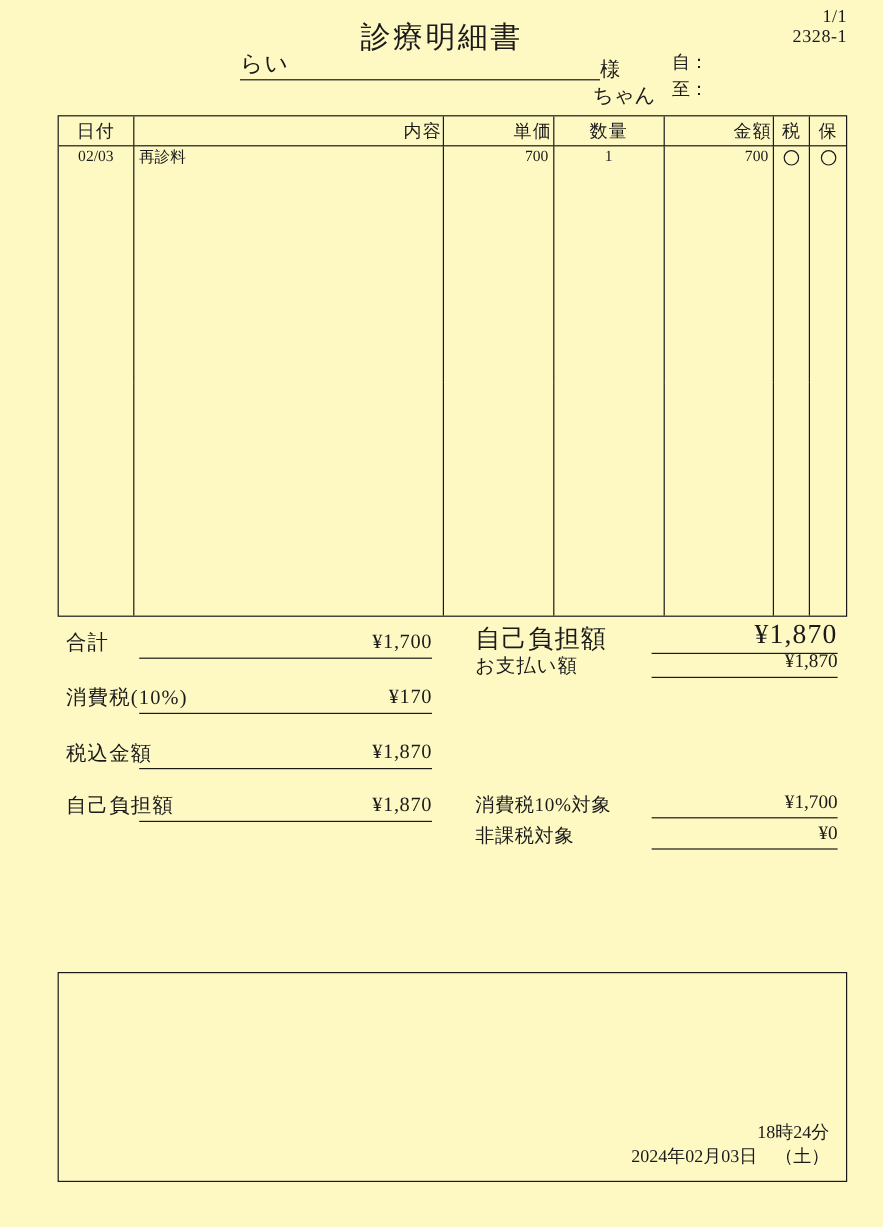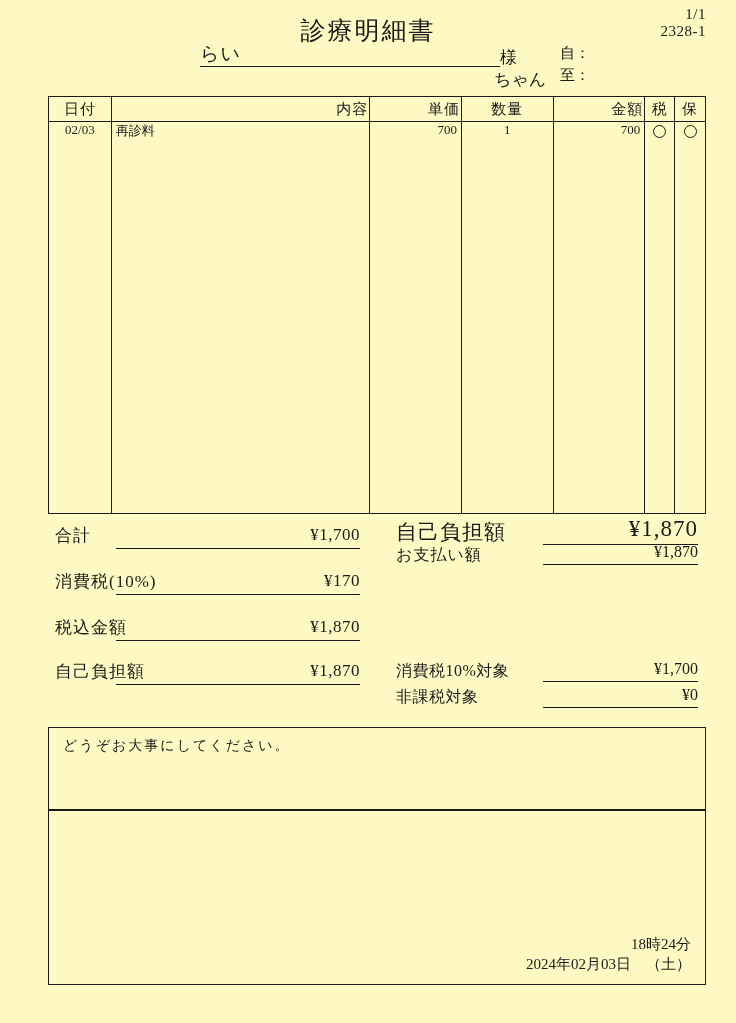--- a/index.html
+++ b/index.html
@@ -272,23 +272,20 @@
 
   <div class="tax-row" style="top:661px">
     <span class="tax-label">消費税10%対象</span>
     <span class="tax-value">¥1,700</span>
   </div>
   <div class="tax-row" style="top:687px">
     <span class="tax-label">非課税対象</span>
     <span class="tax-value">¥0</span>
   </div>
 
-  <div class="abs" id="note-box">
-    <div id="note-text">どうぞお大事にしてください。</div>
-  </div>
 
   <div class="abs" id="memo-box">
     <div class="abs" id="stamp-block">
       <div>18時24分</div>
       <div>2024年02月03日　（土）</div>
     </div>
   </div>
 
 </div>
 

